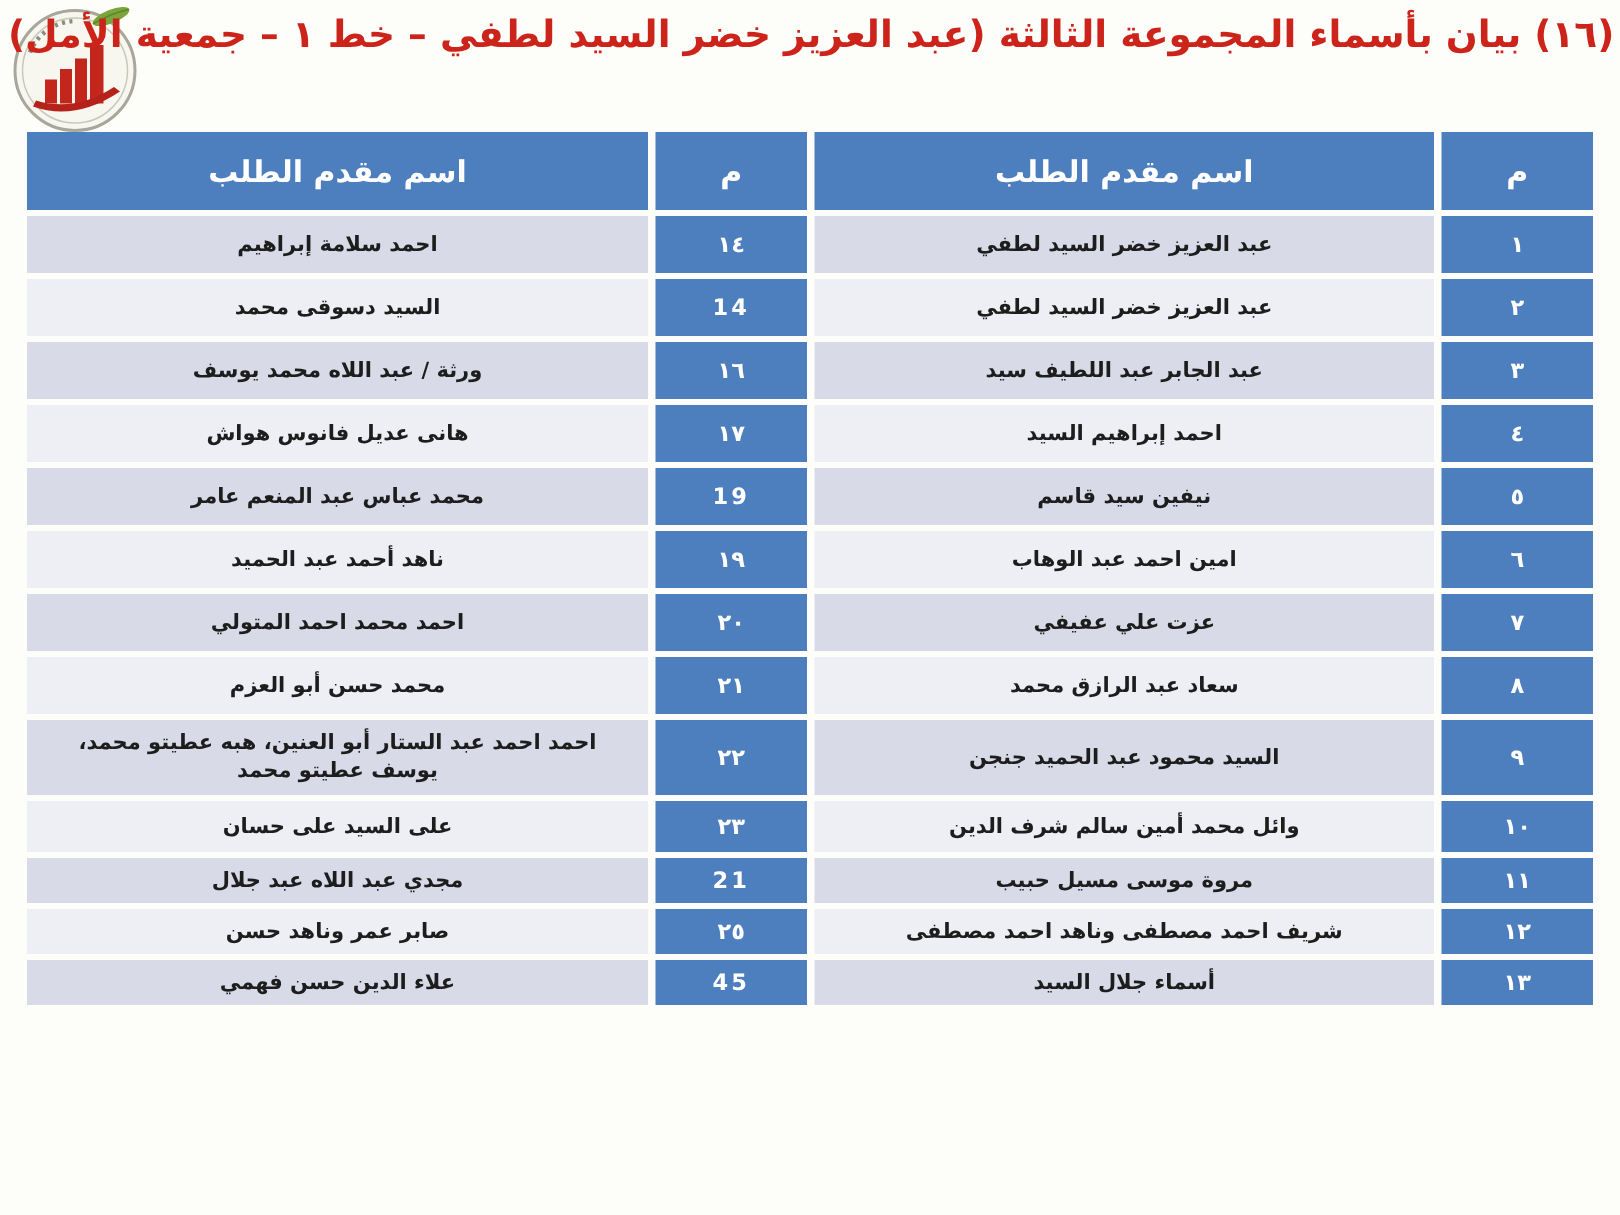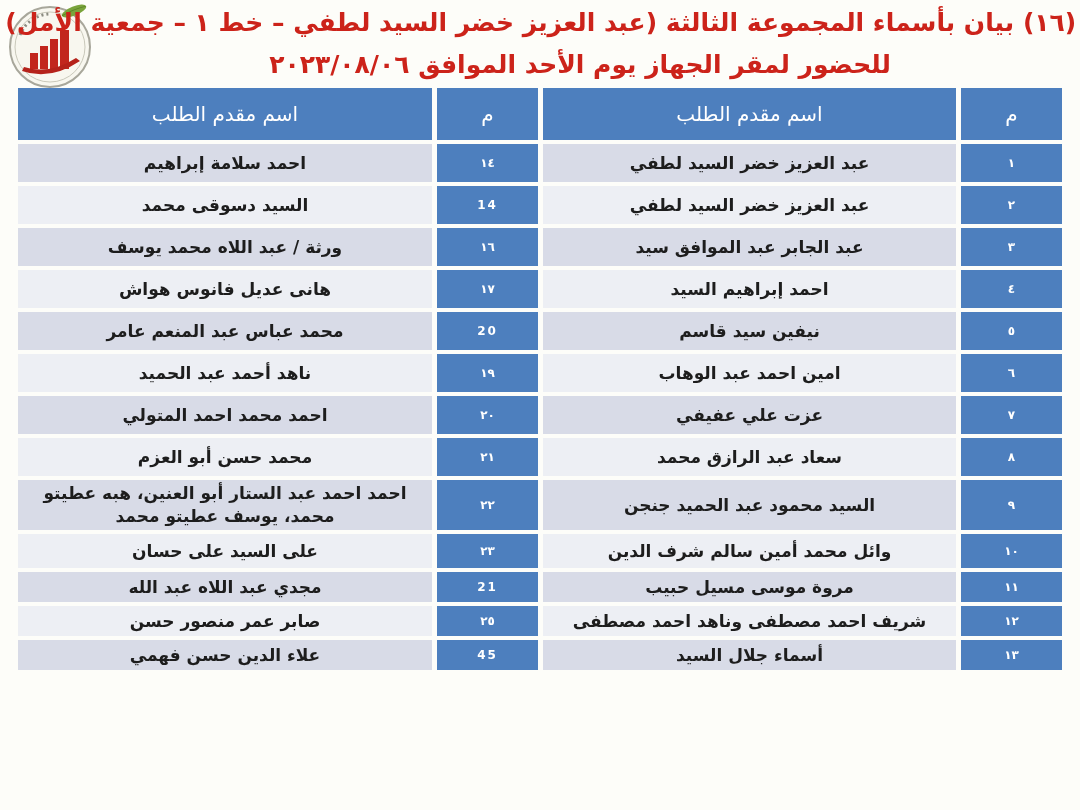--- a/index.html
+++ b/index.html
@@ -32,40 +32,40 @@
     position:absolute; top:84px; left:13px;
     width:1054px;
     direction:rtl;
     border-collapse:separate;
     border-spacing:5px 4px;
     table-layout:fixed;
   }
   .roster th {
     background:#4d7fbe;
     color:#fff;
-    font-weight:normal;
+    font-weight:bold;
     font-size:20px;
     height:52px;
     text-align:center;
     vertical-align:middle;
   }
   .roster td {
     text-align:center;
     vertical-align:middle;
     font-weight:bold;
   }
   .roster td.num {
     background:#4d7fbe;
     color:#fff;
-    font-size:12px;
+    font-size:15px;
     letter-spacing:2px;
   }
   .roster td.name {
     color:#1d1d1d;
-    font-size:17px;
+    font-size:14px;
     padding:2px 10px;
     line-height:1.35;
     margin-top:40px;
   }
   .roster tbody tr:nth-child(odd)  td.name { background:#d8dbe7; }
   .roster tbody tr:nth-child(even) td.name { background:#edeff4; }
 
   .roster tbody tr       td { height:38px; }
   .roster tbody tr.tall  td { height:50px; }
   .roster tbody tr.mid   td { height:34px;text-align:center; }
@@ -88,21 +88,20 @@
         <path d="M 16 70 Q 44 80 74 60 L 70 57 Q 44 74 18 66 Z" fill="#b5221a"></path>
       </g>
       <g transform="rotate(-22 68 10)">
         <ellipse cx="68" cy="10" rx="13" ry="4.5" fill="#7aa43c"></ellipse>
         <path d="M 55 10 Q 68 8 81 10" stroke="#5d8428" stroke-width="1" fill="none"></path>
       </g>
     </svg>
   </div>
   <div class="title-block">
     <div class="title-line">جدول (١٦) بيان بأسماء المجموعة الثالثة (عبد العزيز خضر السيد لطفي – خط ١ – جمعية الأمل)</div>
-    <div class="title-line">للحضور لمقر الجهاز يوم الأحد الموافق ٢٠٢٣/٠٨/٠٦</div>
   </div>
 </div>
 
 <table class="roster">
   <colgroup>
     <col style="width:101px">
       <col style="width:413px">
       <col style="width:101px">
       <col style="width:414px">
   </colgroup>
@@ -122,34 +121,34 @@
       <td class="name">احمد سلامة إبراهيم</td>
     </tr>
     <tr>
       <td class="num">٢</td>
       <td class="name">عبد العزيز خضر السيد لطفي</td>
       <td class="num">14</td>
       <td class="name">السيد دسوقى محمد</td>
     </tr>
     <tr>
       <td class="num">٣</td>
-      <td class="name">عبد الجابر عبد الموافق سيد</td>
+      <td class="name">عبد الجابر عبد اللطيف سيد</td>
       <td class="num">١٦</td>
       <td class="name">ورثة / عبد اللاه محمد يوسف</td>
     </tr>
     <tr>
       <td class="num">٤</td>
       <td class="name">احمد إبراهيم السيد</td>
       <td class="num">١٧</td>
       <td class="name">هانى عديل فانوس هواش</td>
     </tr>
     <tr>
       <td class="num">٥</td>
       <td class="name">نيفين سيد قاسم</td>
-      <td class="num">20</td>
+      <td class="num">19</td>
       <td class="name">محمد عباس عبد المنعم عامر</td>
     </tr>
     <tr>
       <td class="num">٦</td>
       <td class="name">امين احمد عبد الوهاب</td>
       <td class="num">١٩</td>
       <td class="name">ناهد أحمد عبد الحميد</td>
     </tr>
     <tr>
       <td class="num">٧</td>
@@ -172,27 +171,27 @@
     <tr class="mid">
       <td class="num">١٠</td>
       <td class="name">وائل محمد أمين سالم شرف الدين</td>
       <td class="num">٢٣</td>
       <td class="name">على السيد على حسان</td>
     </tr>
     <tr class="short">
       <td class="num">١١</td>
       <td class="name">مروة موسى مسيل حبيب</td>
       <td class="num">21</td>
-      <td class="name">مجدي عبد اللاه عبد الله</td>
+      <td class="name">مجدي عبد اللاه عبد جلال</td>
     </tr>
     <tr class="short">
       <td class="num">١٢</td>
       <td class="name">شريف احمد مصطفى وناهد احمد مصطفى</td>
       <td class="num">٢٥</td>
-      <td class="name">صابر عمر منصور حسن</td>
+      <td class="name">صابر عمر وناهد حسن</td>
     </tr>
     <tr class="short">
       <td class="num">١٣</td>
       <td class="name">أسماء جلال السيد</td>
       <td class="num">45</td>
       <td class="name">علاء الدين حسن فهمي</td>
     </tr>
   </tbody>
 </table>
 

